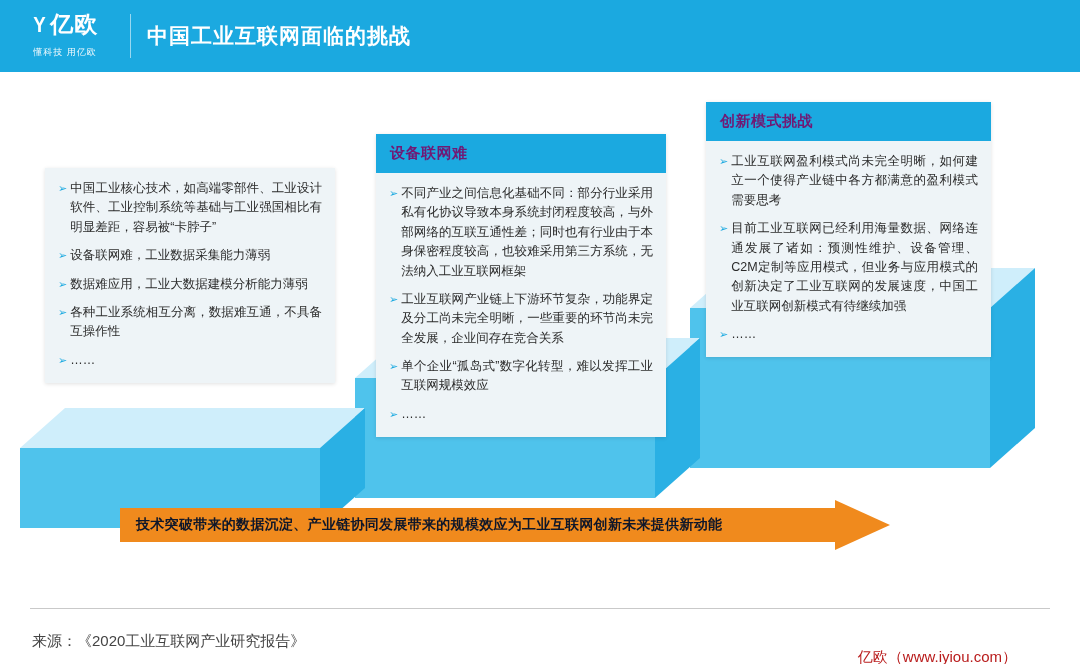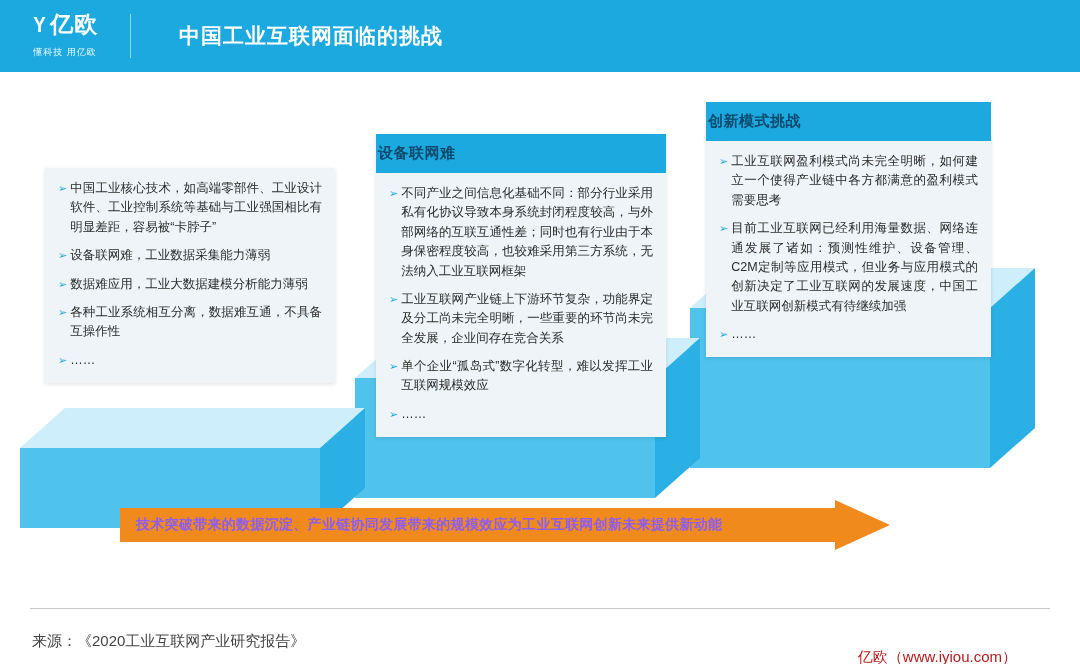--- a/index.html
+++ b/index.html
@@ -57,21 +57,21 @@
   .logo-divider {
     width: 1px;
     height: 44px;
     background: rgba(255,255,255,0.55);
   }
   .header-title {
     color: #ffffff;
     font-size: 21px;
     font-weight: bold;
     letter-spacing: 1px;
-    margin-left: 48px;
+    margin-left: 16px;
   }
 
   
   .canvas {
     position: absolute;
     left: 0; top: 72px;
     width: 1080px;
     height: 520px;
   }
 
@@ -92,24 +92,24 @@
     background: #2ab0e4;
   }
 
   
   .card {
     position: absolute;
     box-shadow: 0 1px 4px rgba(0,0,0,0.12);
   }
   .card-head {
     background: #1ba9e0;
-    color: #0c4a6e;
+    color: #701a75;
     font-size: 15px;
     font-weight: bold;
-    padding: 10px 2px;
+    padding: 10px 14px;
     letter-spacing: 0.5px;
   }
   .card-body {
     background: #eef4f7;
     padding: 11px 13px 13px 13px;
   }
   .bullet {
     display: flex;
     align-items: flex-start;
     font-size: 12.5px;
@@ -150,21 +150,21 @@
     border-bottom: 25px solid transparent;
     border-left: 55px solid #f08a1d;
   }
   .banner-text {
     position: absolute;
     left: 16px; top: 8px;
     width: 690px;
     height: 34px;
     display: flex;
     align-items: center;
-    color: #8b5cf6;
+    color: #0f172a;
     font-size: 14px;
     font-weight: bold;
     letter-spacing: 0.3px;
   }
 
   
   .footer-line {
     position: absolute;
     left: 30px; top: 608px;
     width: 1020px;

